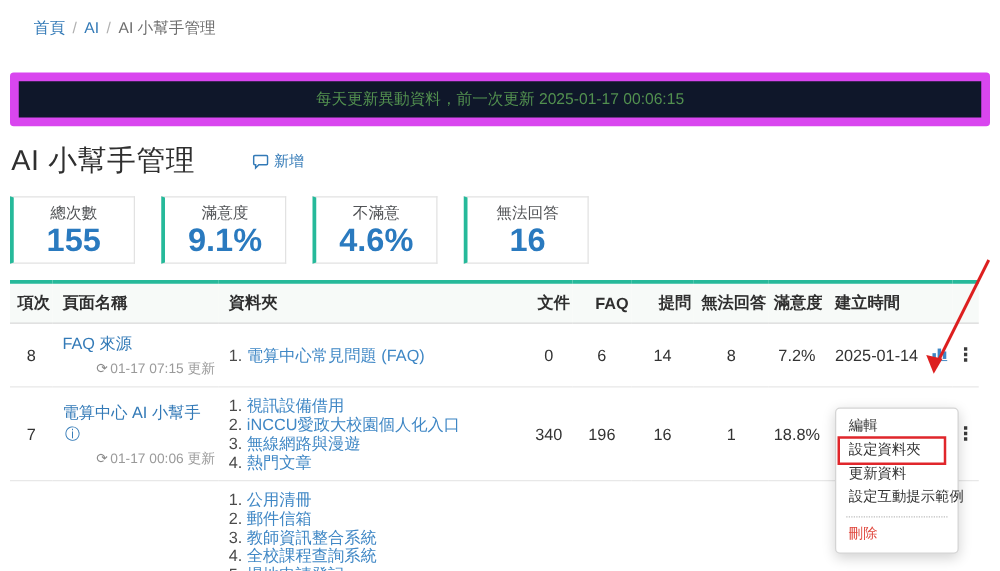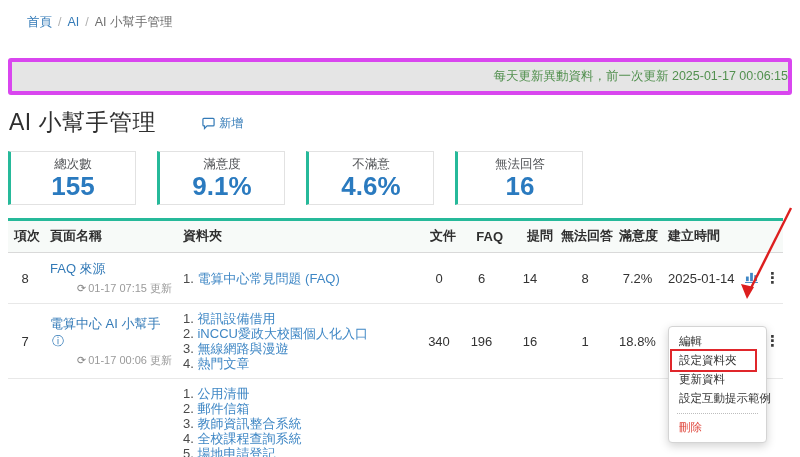--- a/index.html
+++ b/index.html
@@ -11,34 +11,34 @@
   a { text-decoration:none; cursor:pointer; }
 
   
   .breadcrumb { margin:14px 0 0 27px; font-size:12.5px; color:#999; }
   .breadcrumb a { color:#337ab7; }
   .breadcrumb .sep { margin:0 6px; color:#b0b0b0; }
   .breadcrumb .current { color:#6e6e6e; }
 
   
   .alert {
-    margin:27px 8px 0 8px; background:#e5e5e5; border:4px solid #d946ef;
-    border-radius:3px; color:#52904f; text-align:right;
+    margin:27px 8px 0 8px; background:#0f172a; border:7px solid #d946ef;
+    border-radius:3px; color:#52904f; text-align:center;
     font-size:12.5px; padding:7px 0; line-height:15px;
   }
 
   
   .title-row { margin:13px 0 0 9px; display:flex; align-items:flex-end; }
   .page-title { font-size:23px; font-weight:500; color:#2f2f2f; line-height:28px; letter-spacing:.5px; }
   .add-link { display:inline-flex; align-items:center; gap:4px; margin:0 0 4px 14px; font-size:12px; color:#337ab7;padding-left:32px; }
 
   
   .stats { display:flex; gap:21px; margin:15px 0 0 8px; }
   .stat-card {
-    width:128px; height:54px; border:1px solid #e2e2e2; border-left:3px solid #26b99a;
+    width:100px; height:54px; border:1px solid #e2e2e2; border-left:3px solid #26b99a;
     display:flex; flex-direction:column; align-items:center; justify-content:center;
     background:#fff;
   }
   .stat-label { font-size:12.5px; color:#515356; line-height:15px; }
   .stat-value { font-size:26px; color:#2a7abf; line-height:28px;font-weight:bold; }
 
   
   table.main {
     border-collapse:collapse; table-layout:fixed; width:775px;
     margin:13px 0 0 8px; border-top:3px solid #26b99a; font-size:13px;

